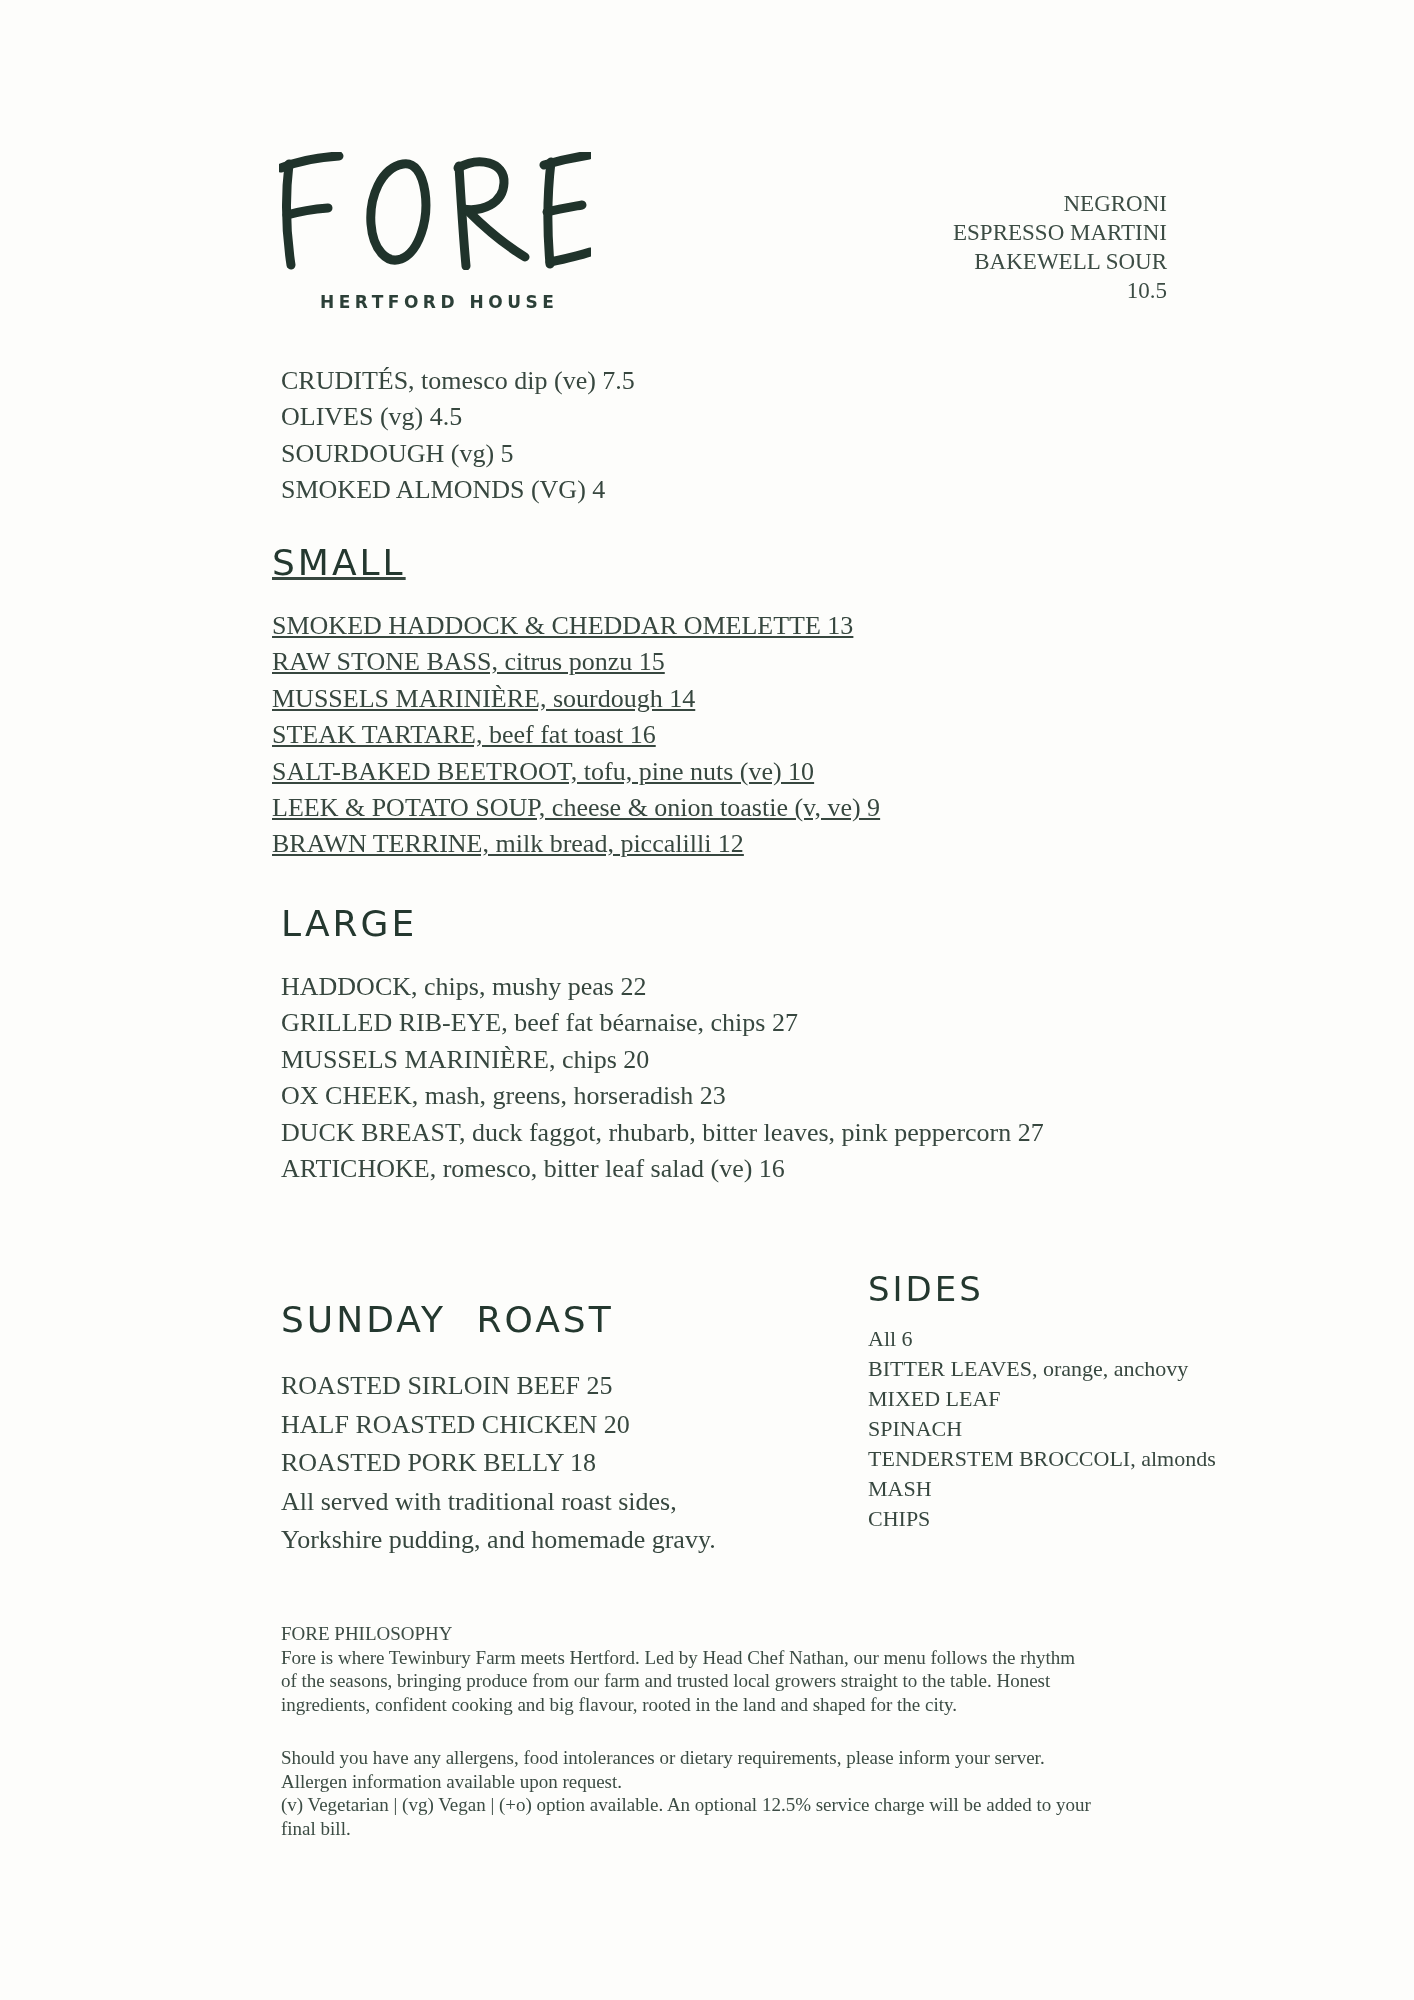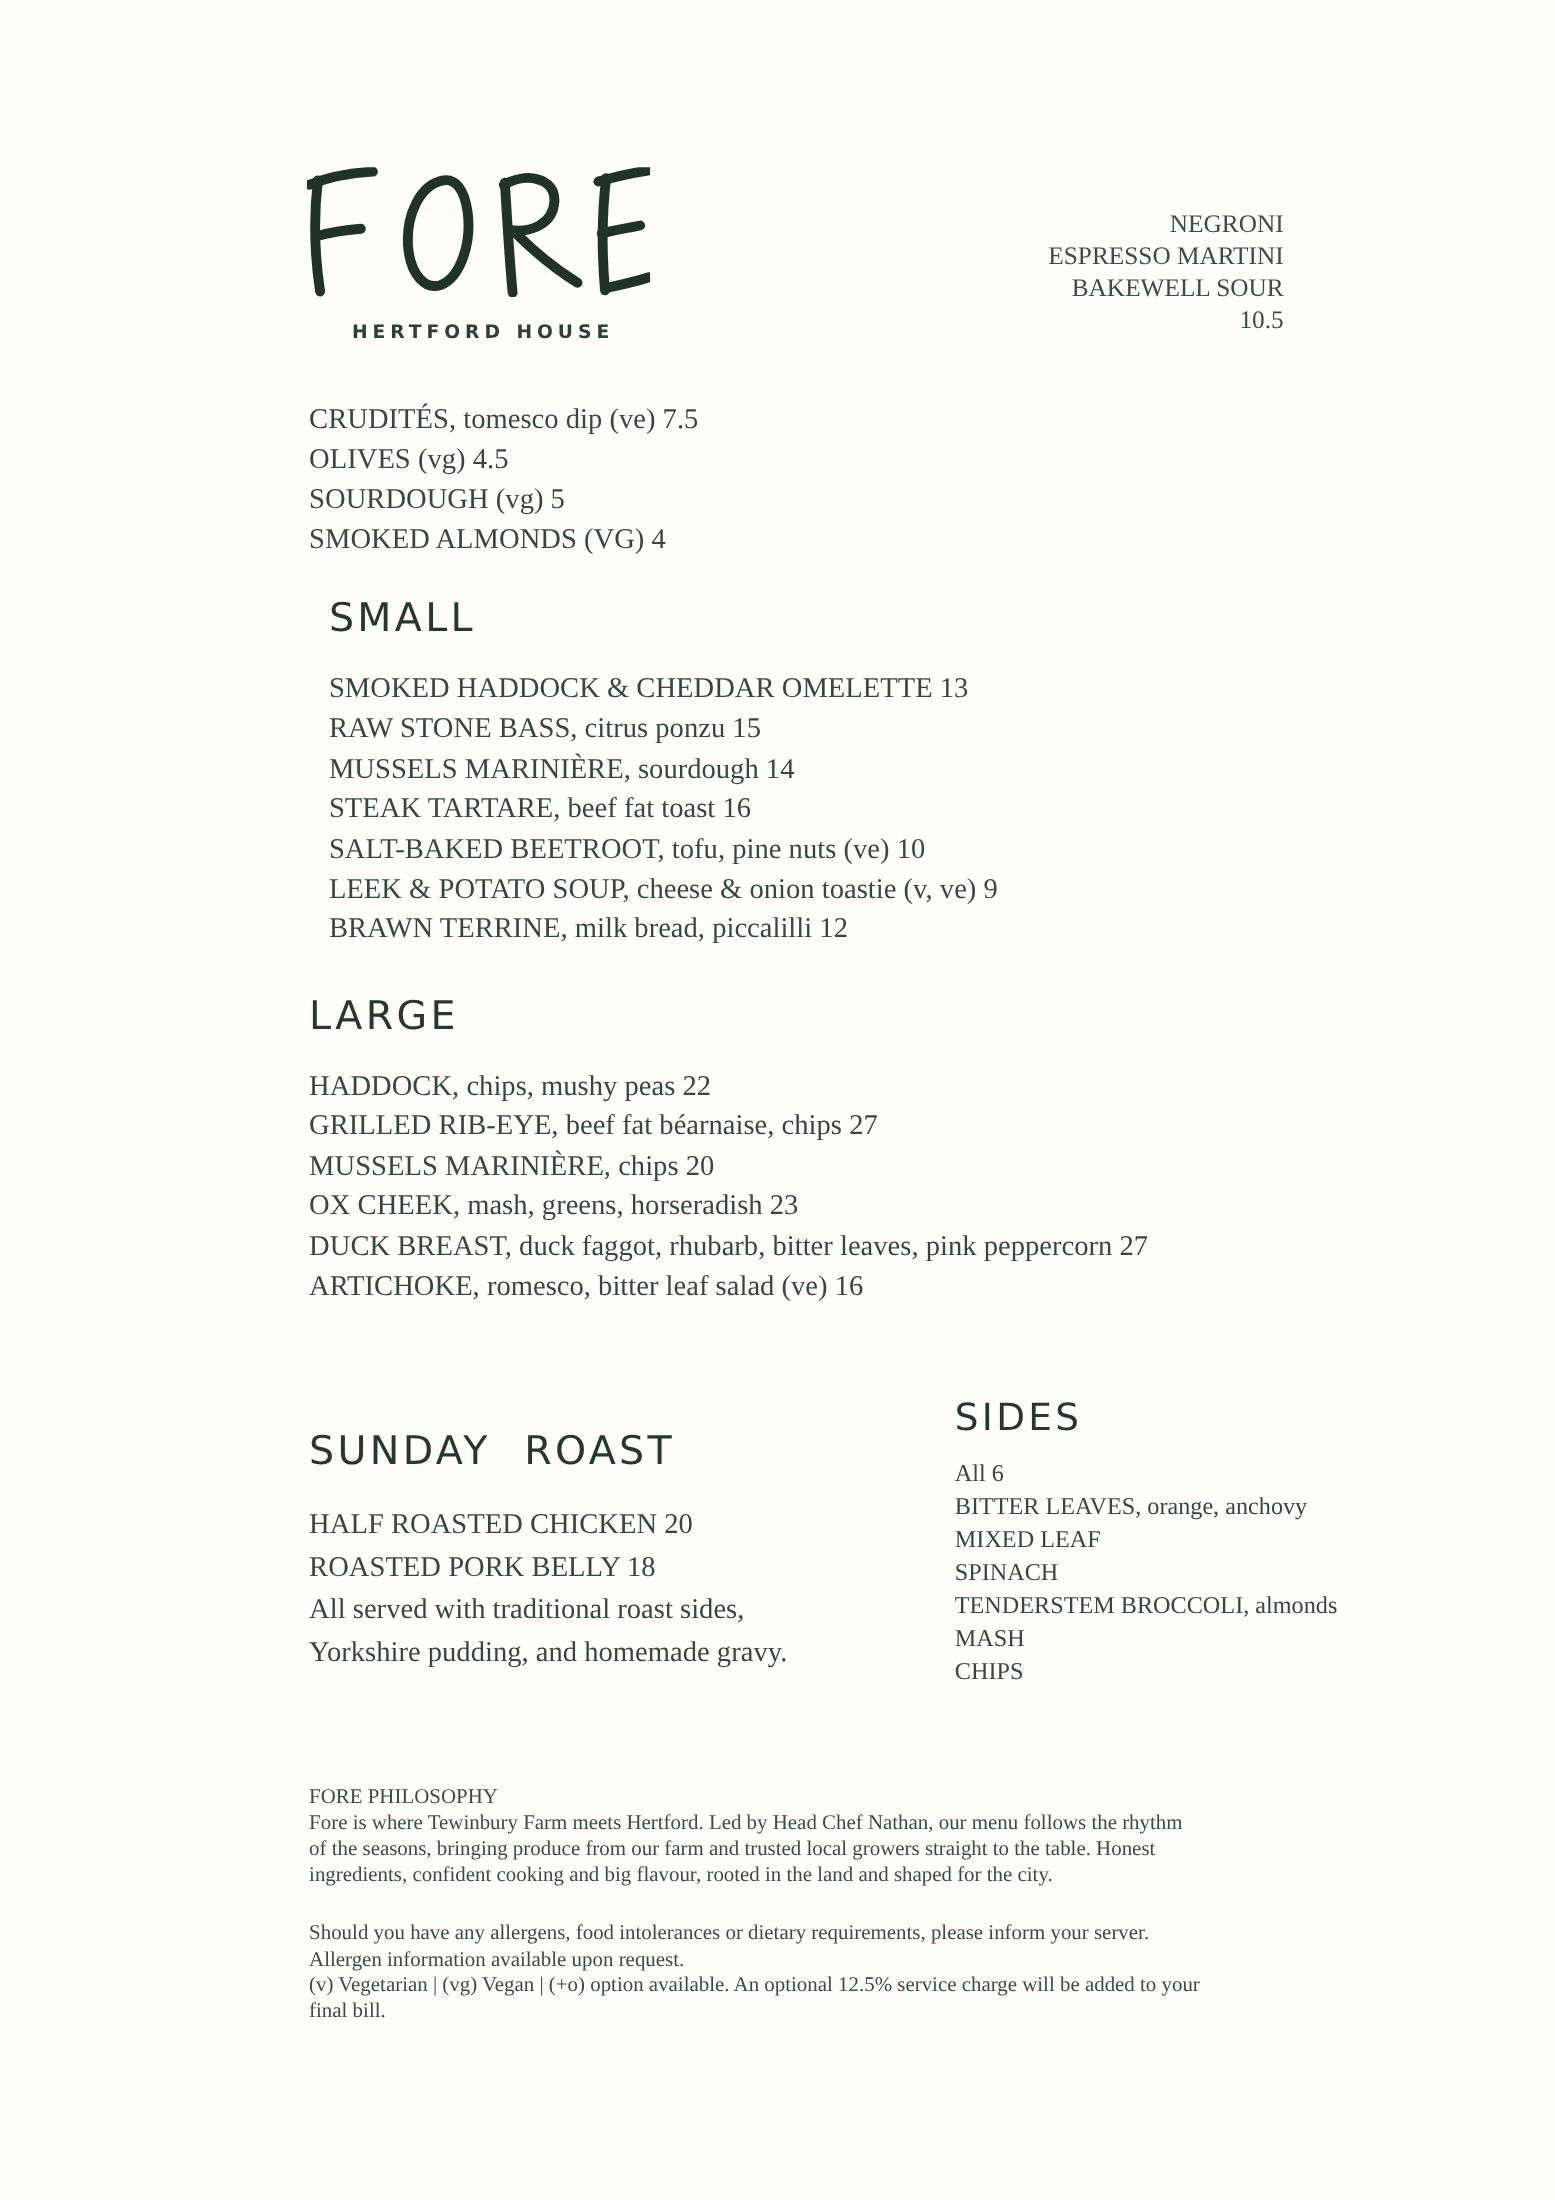--- a/index.html
+++ b/index.html
@@ -67,21 +67,21 @@
     font-family: "DejaVu Sans", sans-serif;
     font-size: 36px;
     line-height: 46px;
     letter-spacing: 3px;
     word-spacing: 16px;
     color: #24382f;
     white-space: nowrap;
   }
   
   .snacks { position: absolute; left: 281px; top: 363px; }
-  .section-small { position: absolute; left: 299px; top: 540px; }
+  .section-small { position: absolute; left: 272px; top: 540px; text-decoration: underline; }
   .section-small .menu-list { margin-top: 22px; }
   .section-large { position: absolute; left: 281px; top: 901px; }
   .section-large .menu-list { margin-top: 22px; }
   .section-roast { position: absolute; left: 281px; top: 1297px; }
   .section-roast .menu-list { margin-top: 24px; }
   .section-roast .menu-line { line-height: 38.6px; }
   .section-sides { position: absolute; left: 868px; top: 1268px; }
   .section-sides .hand-heading { font-size: 34px; line-height: 42px; }
   .sides-list { margin-top: 14px; }
   .side-line {
@@ -165,20 +165,21 @@
       <div class="menu-line">MUSSELS MARINIÈRE, chips 20</div>
       <div class="menu-line">OX CHEEK, mash, greens, horseradish 23</div>
       <div class="menu-line">DUCK BREAST, duck faggot, rhubarb, bitter leaves, pink peppercorn 27</div>
       <div class="menu-line">ARTICHOKE, romesco, bitter leaf salad (ve) 16</div>
     </div>
   </div>
 
   <div class="section-roast">
     <div class="hand-heading">SUNDAY ROAST</div>
     <div class="menu-list">
+      <div class="menu-line">ROASTED SIRLOIN BEEF 25</div>
       <div class="menu-line">HALF ROASTED CHICKEN 20</div>
       <div class="menu-line">ROASTED PORK BELLY 18</div>
       <div class="menu-line">All served with traditional roast sides,</div>
       <div class="menu-line">Yorkshire pudding, and homemade gravy.</div>
     </div>
   </div>
 
   <div class="section-sides">
     <div class="hand-heading">SIDES</div>
     <div class="sides-list">

